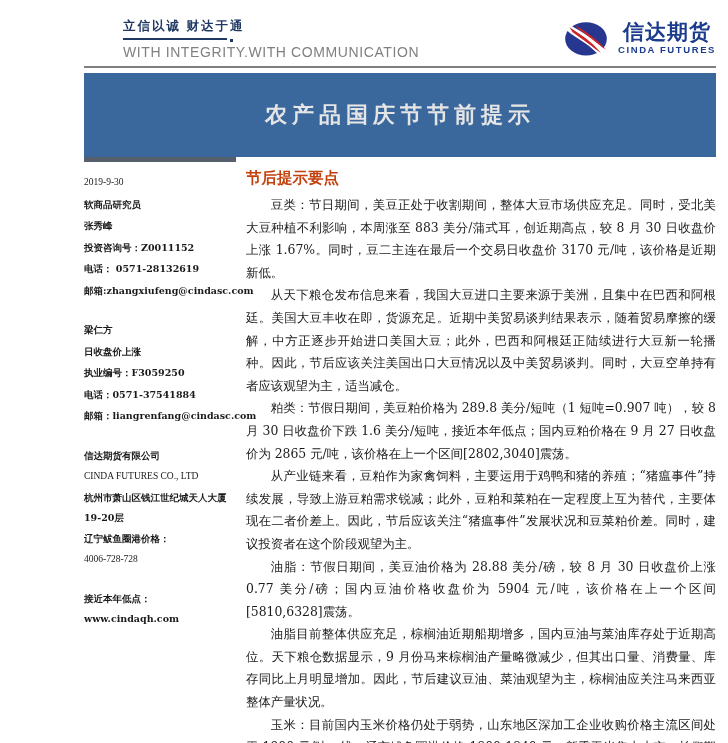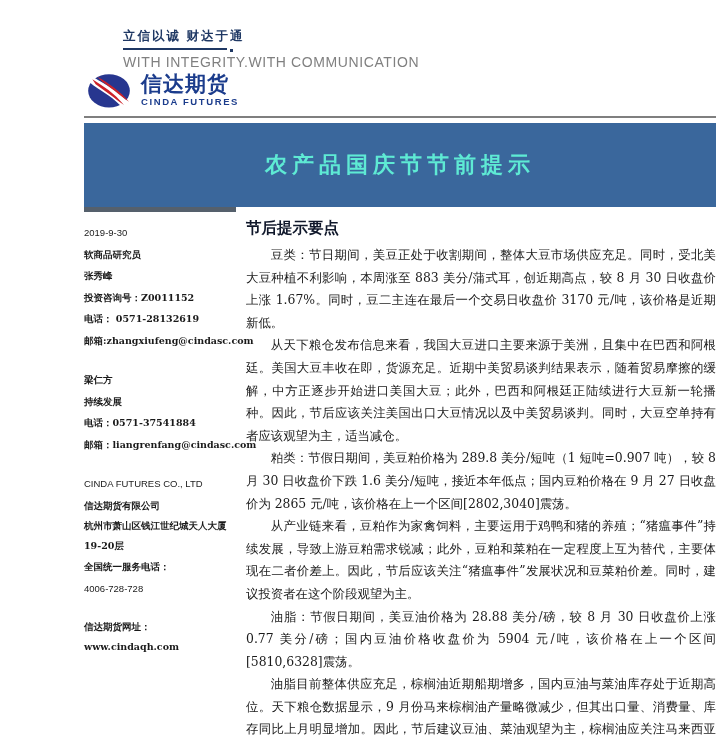--- a/index.html
+++ b/index.html
@@ -5,51 +5,51 @@
   html,body{margin:0;padding:0;}
   body{
     width:728px;height:743px;background:#ffffff;overflow:hidden;
     font-family:"Liberation Sans",sans-serif;
     -webkit-font-smoothing:antialiased;
   }
   .page{position:relative;width:728px;height:743px;background:#fff;}
   .inner{margin-left:84px;width:632px;}
 
   
-  .header{display:flex;justify-content:space-between;align-items:flex-start;padding-top:28px;flex-direction:column;}
+  .header{display:flex;justify-content:space-between;align-items:flex-start;padding-top:18px;}
   .slogan{margin-left:39px;}
   .slogan-cn{color:#1F3864;font-weight:bold;font-size:12.5px;letter-spacing:2px;
     font-family:"Liberation Sans",sans-serif;}
   .slogan-underline{position:relative;height:2px;background:#1F3864;width:104px;margin:3px 0 4px 0;}
   .slogan-underline::after{content:"";position:absolute;right:-6px;bottom:-2px;width:3px;height:3px;background:#1F3864;}
   .slogan-en{color:#808080;font-size:14px;letter-spacing:0.6px;}
-  .logo{display:flex;align-items:center;gap:7px;margin-top:0px;}
+  .logo{display:flex;align-items:center;gap:7px;margin-top:0px;text-align:center;}
   .logo-mark{width:50px;height:40px;}
   .logo-text{display:flex;flex-direction:column;line-height:1;}
   .logo-cn{color:#1B3C8C;font-weight:bold;font-size:21px;letter-spacing:1px;font-family:"Liberation Sans",sans-serif;}
   .logo-en{color:#1B3C8C;font-size:9.5px;font-weight:bold;letter-spacing:1.6px;margin-top:3px;}
   .header-rule{height:2px;background:#7f7f7f;margin-top:6px;}
 
   
   .banner{margin-top:5px;height:84px;background:#3A679C;display:flex;align-items:center;justify-content:center;}
-  .banner-title{color:#5eead4;font-size:22px;font-weight:bold;letter-spacing:5px;
+  .banner-title{color:#e5e5e5;font-size:22px;font-weight:bold;letter-spacing:5px;
     font-family:"DejaVu Serif","Liberation Serif",serif;}
   .banner-tab{width:152px;height:5px;background:#55606C;}
 
   
   .columns{display:flex;margin-top:6px;}
   .sidebar{width:152px;flex:0 0 152px;padding-top:4px;
     font-family:"DejaVu Serif","Liberation Serif",serif;color:#1a1a1a;}
   .side-line{font-size:9.5px;line-height:21.5px;font-weight:bold;white-space:nowrap;}
   .side-line.wrap{white-space:normal;line-height:20px;}
-  .side-line.plain{font-weight:normal;font-family:Liberation Sans, sans-serif;}
+  .side-line.plain{font-weight:normal;font-family:Liberation Serif, serif;}
   .side-gap{height:18px;}
 
   .main{flex:1;padding-left:10px;}
-  .main-heading{font-size:15.5px;font-weight:bold;margin:0 0 5px 0;color:#0f172a;
+  .main-heading{font-size:15.5px;font-weight:bold;margin:0 0 5px 0;color:#c2410c;
     font-family:"DejaVu Serif","Liberation Serif",serif;}
   .main p{margin:0;text-indent:2em;text-align:justify;font-size:12.4px;line-height:22.6px;
     color:#1a1a1a;font-family:"DejaVu Serif","Liberation Serif",serif;}
   .main p .lead{font-weight:normal;}
   .main p .tail{font-weight:normal;}
 </style>
 </head>
 <body>
 
 <div class="page">
@@ -91,38 +91,39 @@
           <div class="side-line">张秀峰</div>
           <div class="side-line">投资咨询号：Z0011152</div>
           <div class="side-line">电话：  0571-28132619</div>
           <div class="side-line">邮箱:zhangxiufeng@cindasc.com</div>
         </div>
 
         <div class="side-gap"></div>
 
         <div>
           <div class="side-line">梁仁方</div>
-          <div class="side-line">持续发展</div>
+          <div class="side-line">日收盘价上涨</div>
+          <div class="side-line">执业编号：F3059250</div>
           <div class="side-line">电话：0571-37541884</div>
           <div class="side-line">邮箱：liangrenfang@cindasc.com</div>
         </div>
 
         <div class="side-gap"></div>
 
         <div>
+          <div class="side-line">信达期货有限公司</div>
           <div class="side-line plain">CINDA FUTURES CO., LTD</div>
-          <div class="side-line">信达期货有限公司</div>
           <div class="side-line wrap">杭州市萧山区钱江世纪城天人大厦19-20层</div>
-          <div class="side-line">全国统一服务电话：</div>
+          <div class="side-line">辽宁鲅鱼圈港价格：</div>
           <div class="side-line plain">4006-728-728</div>
         </div>
 
         <div class="side-gap"></div>
 
-        <div class="side-line wrap">信达期货网址： www.cindaqh.com</div>
+        <div class="side-line wrap">接近本年低点： www.cindaqh.com</div>
       </div>
 
       <div class="main">
         <div class="main-heading">节后提示要点</div>
 
         <p>
           <span class="lead">豆类：</span><span>节日期间，美豆正处于收割期间，整体大豆市场供应充足。同时，受北美大豆种植不利影响，本周涨至 883 美分/蒲式耳，创近期高点，较 8 月 30 日收盘价上涨 1.67%。同时，豆二主连在最后一个交易日收盘价 3170 元/吨，该价格是近期新低。</span><span class="tail"></span>
         </p>
         <p>
           <span class="lead"></span><span>从天下粮仓发布信息来看，我国大豆进口主要来源于美洲，且集中在巴西和阿根廷。美国大豆丰收在即，货源充足。近期中美贸易谈判结果表示，随着贸易摩擦的缓解，中方正逐步开始进口美国大豆；此外，巴西和阿根廷正陆续进行大豆新一轮播种。</span><span class="tail">因此，节后应该关注美国出口大豆情况以及中美贸易谈判。同时，大豆空单持有者应该观望为主，适当减仓。</span>

